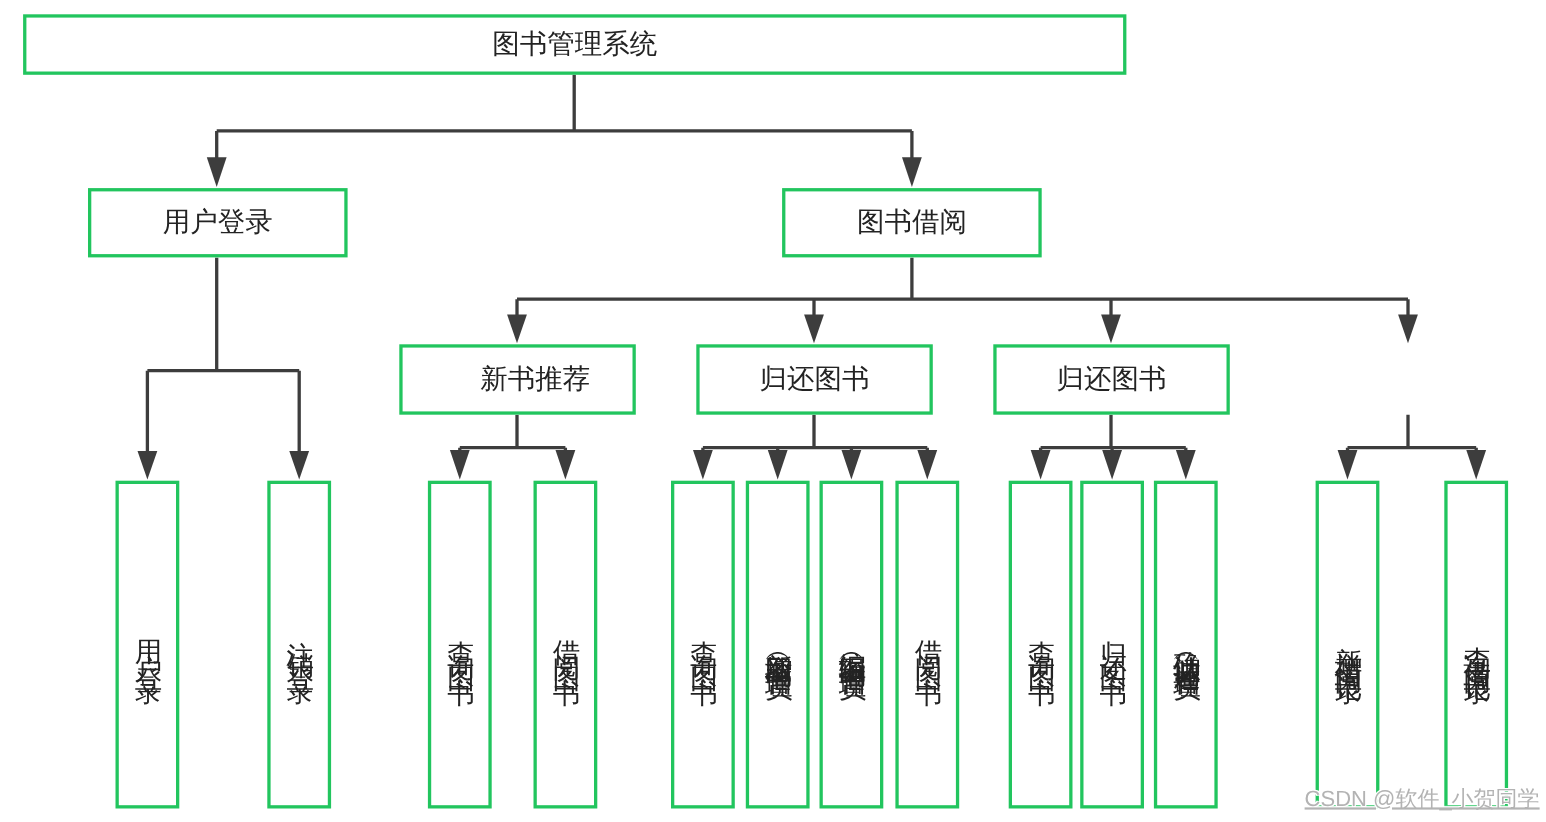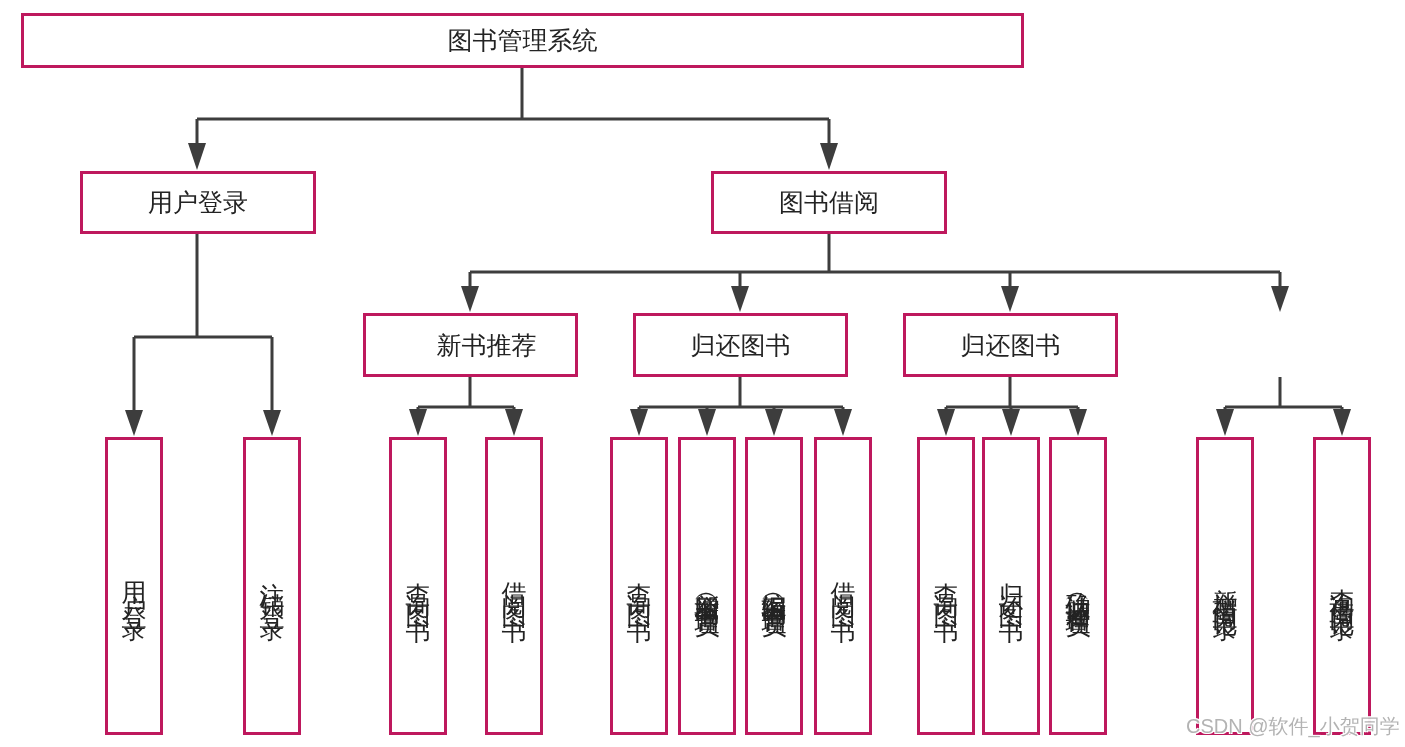--- a/index.html
+++ b/index.html
@@ -3,36 +3,37 @@
 <meta charset="utf-8">
 <style>
   html,body { margin:0; padding:0; background:#ffffff; }
   .canvas {
     position:relative; width:1405px; height:747px; background:#ffffff;
     font-family:"Liberation Sans", sans-serif; overflow:hidden;
   }
   svg.connectors { position:absolute; left:0; top:0; z-index:1; }
   .node {
     position:absolute; box-sizing:border-box; z-index:2;
-    border:3px solid #be185d; background:#ffffff;
+    border:3px solid #22c55e; background:#ffffff;
     display:flex; align-items:center; justify-content:center;
     color:#232323; font-size:25px; line-height:1; white-space:nowrap;
   }
   .leaf { width:58px; height:298px; top:437px; }
   .leaf .vtext {
     writing-mode:vertical-rl; text-orientation:mixed; line-height:1;
     white-space:nowrap;
   }
   .ls-lg { letter-spacing:12px; }
   .ls-md { letter-spacing:6px; }
   .ls-sm { letter-spacing:3px; }
   .watermark {
     position:absolute; left:1186px; top:713px; z-index:5;
     font-size:20px; color:#b3b3b3; white-space:nowrap;
     text-shadow:-1px -1px 0 #ffffff, 1px 1px 0 #ffffff, -1px 1px 0 #ffffff, 1px -1px 0 #ffffff;
+    text-decoration:underline;
   }
 </style>
 </head>
 <body>
 
 <div class="canvas">
 
   <svg class="connectors" width="1405" height="747" viewBox="0 0 1405 747">
     <g stroke="#3d3d3d" stroke-width="3" fill="none">
 

